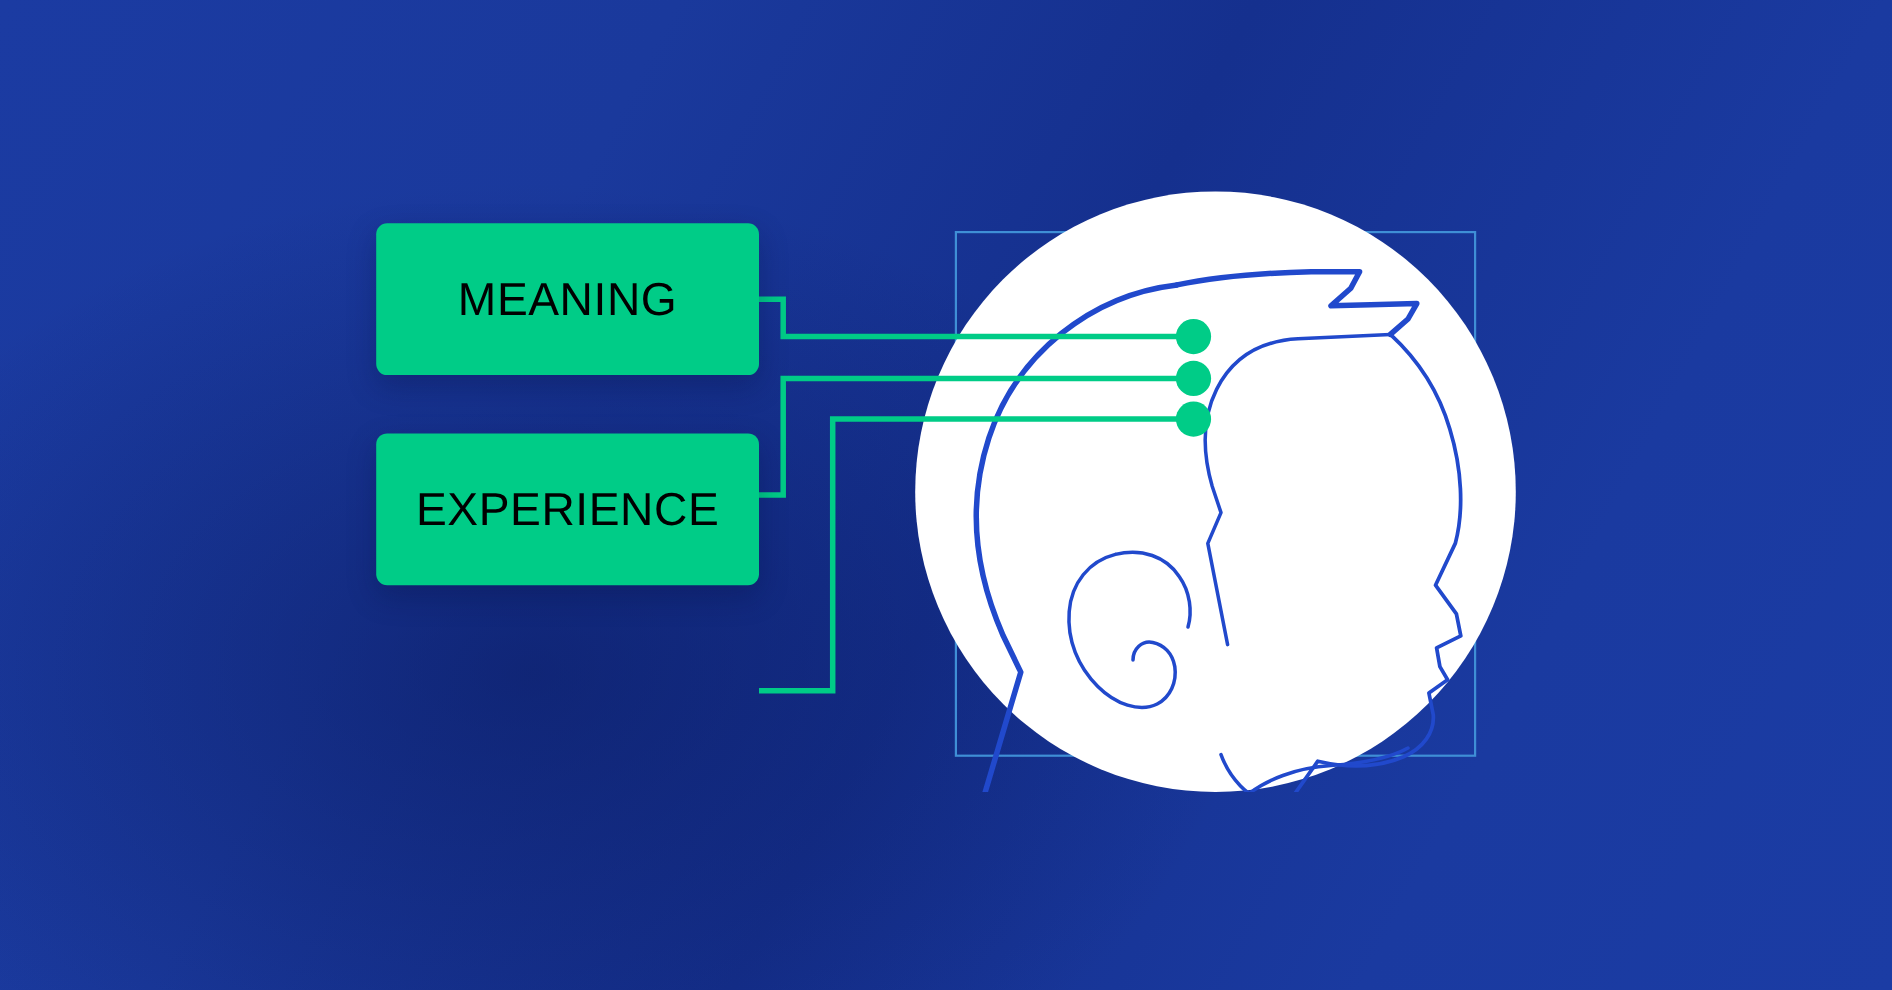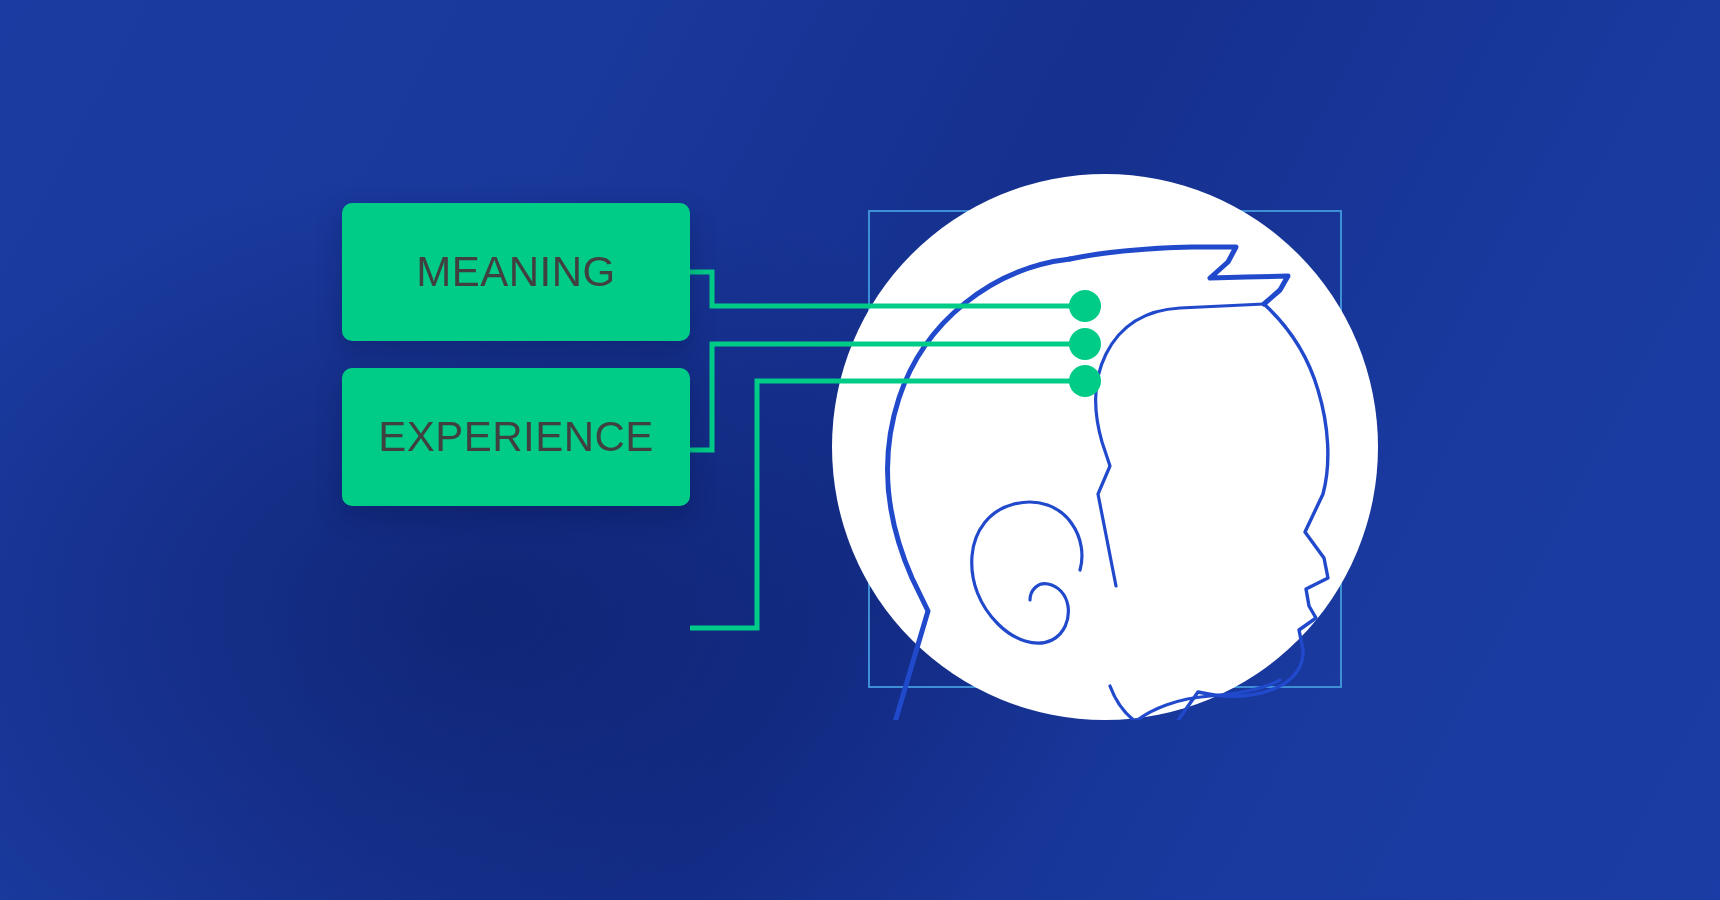--- a/index.html
+++ b/index.html
@@ -60,29 +60,29 @@
     width: 348px;
     height: 138px;
     border-radius: 10px;
     background: #00cc87;
     display: flex;
     align-items: center;
     justify-content: center;
     box-shadow: 0 10px 26px rgba(6,17,66,0.30);
   }
   .chip-label {
-    color: #404040;
+    color: #000000;
     font-size: 42px;
     letter-spacing: 0.5px;
     font-weight: 400;
     line-height: 1;
     white-space: nowrap;
   }
   #chip-meaning { top: 203px; }
-  #chip-experience { top: 368px; }
+  #chip-experience { top: 394px; }
   #chip-value { top: 559px; }
 </style>
 </head>
 <body>
 
 <div id="stage">
 
   <div id="bg-gradient"></div>
 
   <div id="frame-box"></div>

